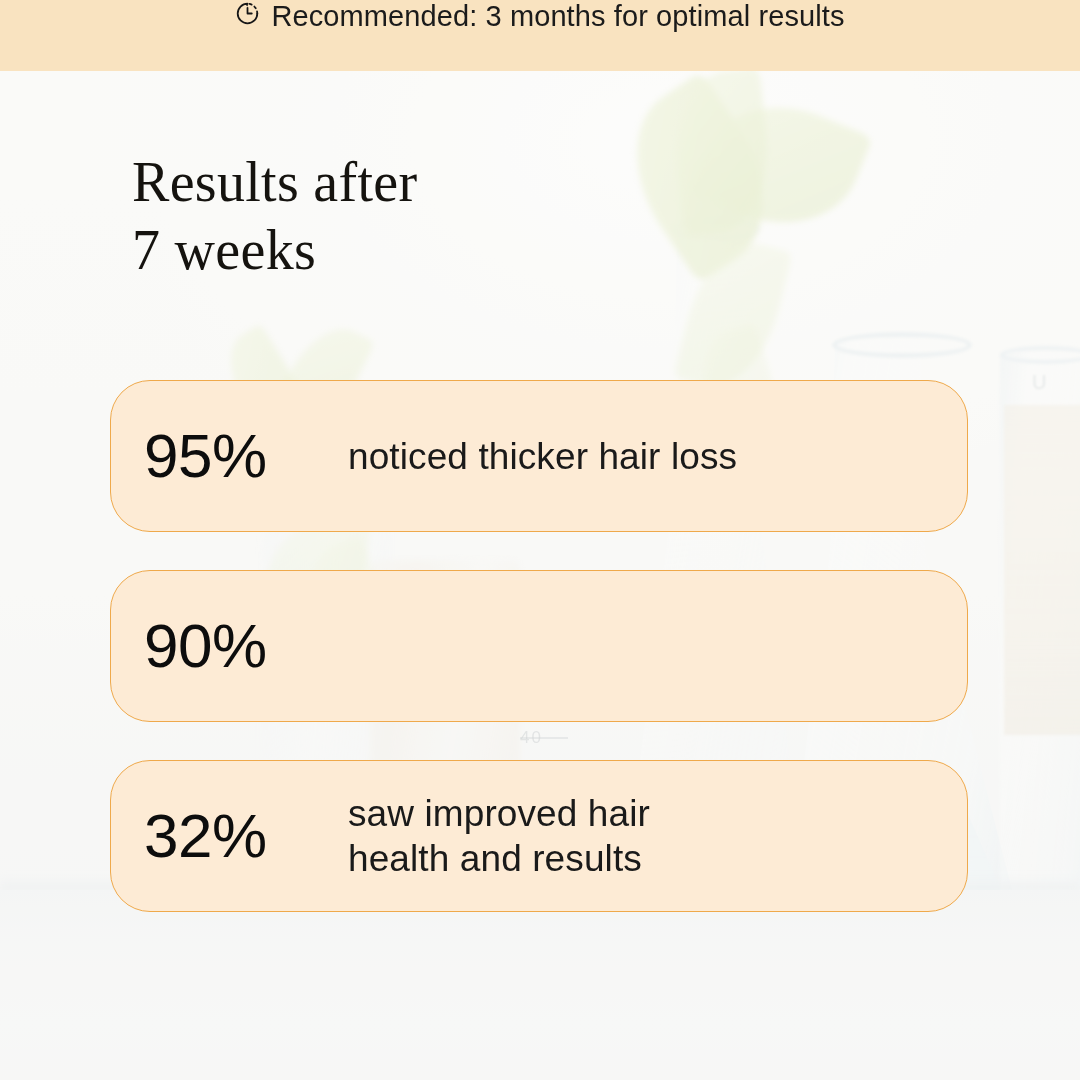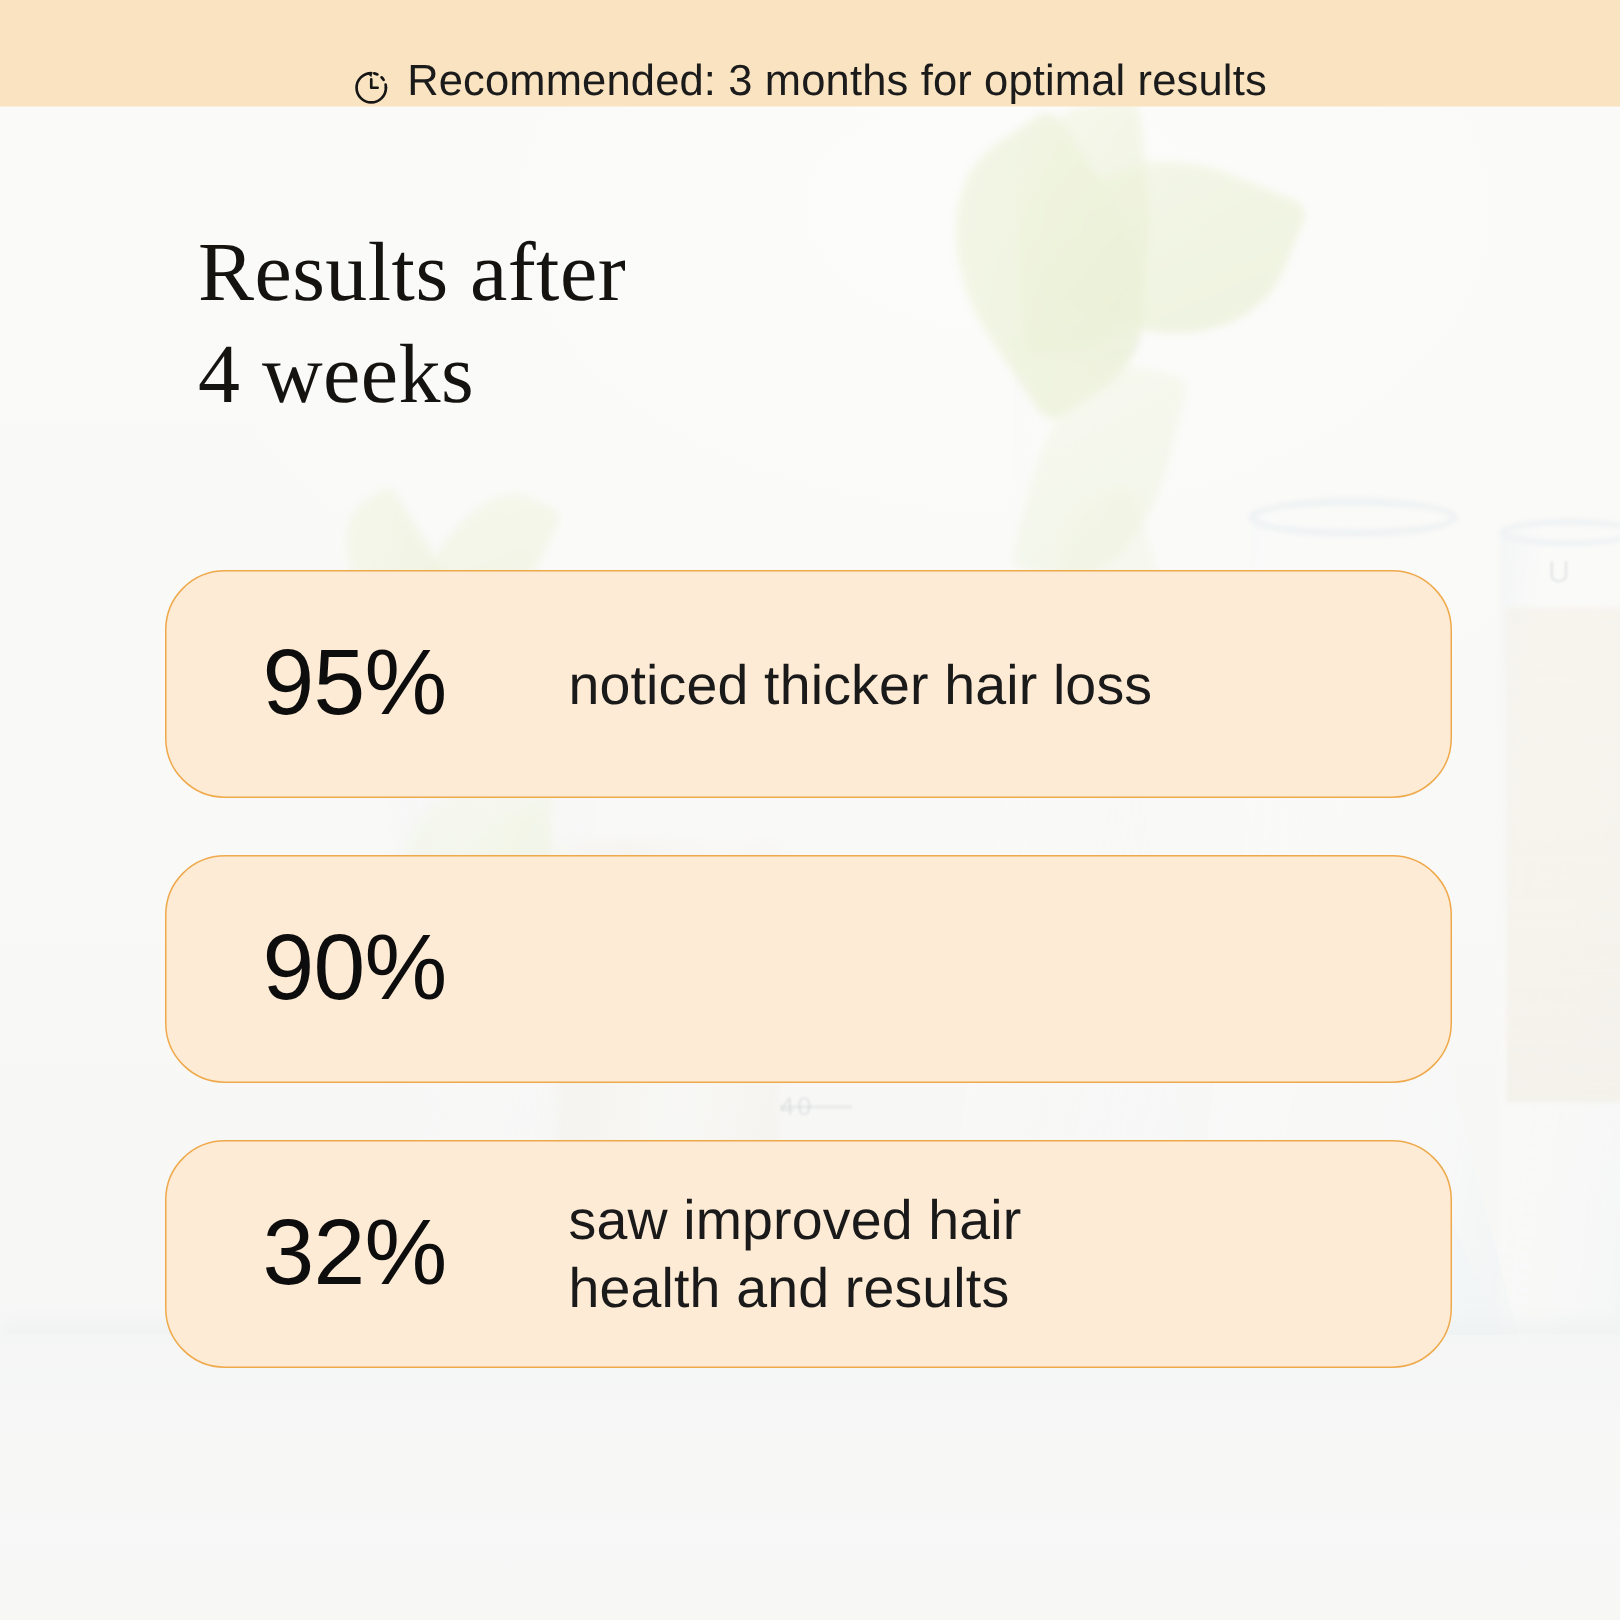--- a/index.html
+++ b/index.html
@@ -259,21 +259,21 @@
     background: rgba(250,250,248,0.58);
   }
 
   
   .banner {
     position: absolute;
     left: 0; top: 0;
     width: 1080px; height: 71px;
     background: #F9E3C0;
     display: flex;
-    align-items: flex-end;
+    align-items: flex-start;
     justify-content: center;
     gap: 11px;
     z-index: 5;
   }
   .banner-icon {
     width: 25px; height: 25px;
     display: block;
     flex: 0 0 auto;
     margin-top: 1px;
   }
@@ -310,21 +310,21 @@
     flex-direction: column;
     gap: 38px;
   }
   .card {
     height: 152px;
     border: 1.6px solid #EFA94B;
     border-radius: 40px;
     background: #FDEBD5;
     display: flex;
     align-items: center;
-    padding-left: 64px;
+    padding-left: 33px;
   }
   .card-pct {
     font-family: "Liberation Sans", sans-serif;
     font-size: 62px;
     font-weight: 400;
     color: #0D0D0D;
     letter-spacing: -0.5px;
     width: 204px;
     flex: 0 0 204px;
     line-height: 1;
@@ -407,21 +407,21 @@
     <svg class="banner-icon" viewBox="0 0 24 24" fill="none">
       <path d="M12 2.6 A9.4 9.4 0 1 0 21.4 12" stroke="#161616" stroke-width="1.7" stroke-linecap="round" fill="none"></path>
       <path d="M21.4 12 A9.4 9.4 0 0 0 12 2.6" stroke="#161616" stroke-width="1.7" stroke-linecap="round" stroke-dasharray="2.1 3.2" fill="none"></path>
       <path d="M9.6 3.0 L12.6 2.2 L12.1 5.2 Z" fill="#161616"></path>
       <path d="M12 6.6 V12 H16.1" stroke="#161616" stroke-width="1.7" stroke-linecap="round" stroke-linejoin="round" fill="none"></path>
     </svg>
     <span class="banner-text">Recommended: 3 months for optimal results</span>
   </div>
 
   <h1 class="headline">Results after
-4 weeks</h1>
+7 weeks</h1>
 
   <div class="cards">
 
     <div class="card">
       <span class="card-pct">95%</span>
       <span class="card-label">noticed thicker hair loss</span>
     </div>
 
     <div class="card">
       <span class="card-pct">90%</span>

